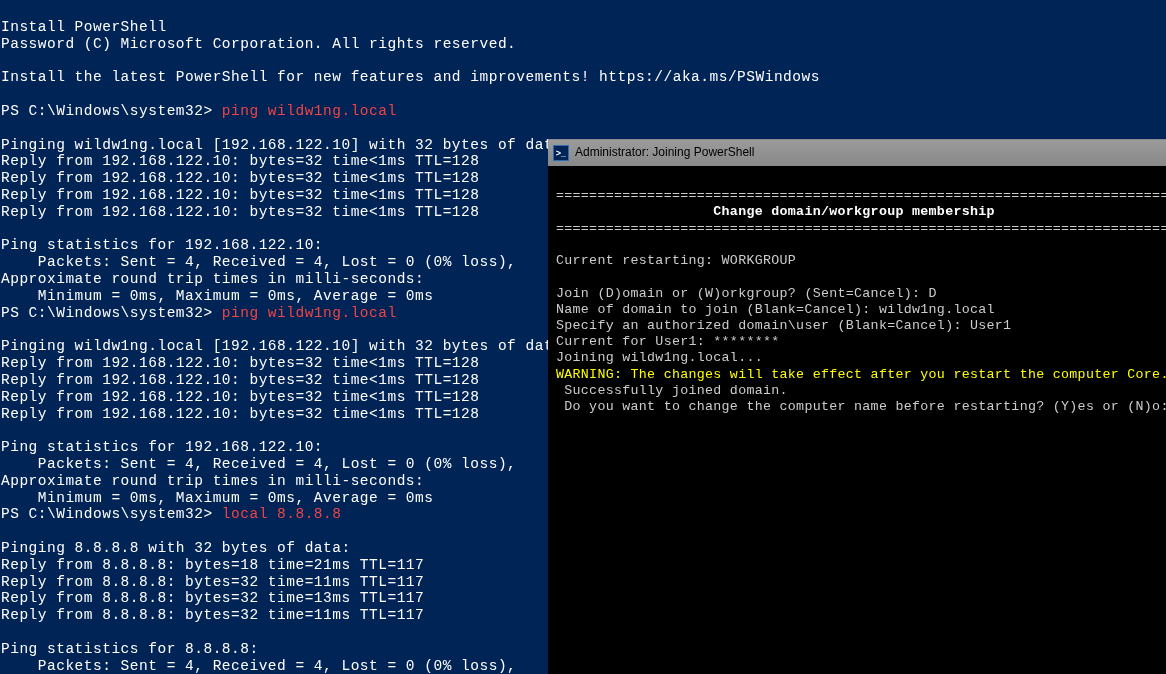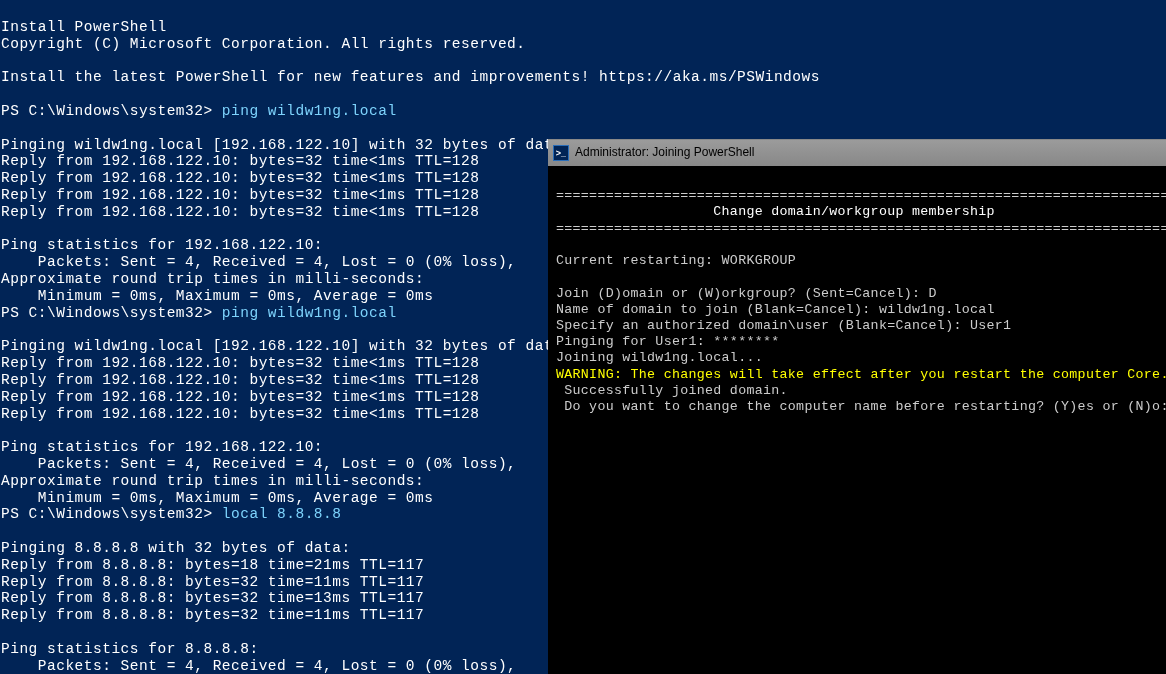--- a/index.html
+++ b/index.html
@@ -12,21 +12,21 @@
       height: 674px;
       overflow: hidden;
       position: relative;
       line-height: 1.16;
       letter-spacing: 0.5px;
     }
     .main-terminal {
       padding: 2px 0 0 1px;
       white-space: pre;
     }
-    .prompt-cmd { color: #7dd3fc; }
+    .prompt-cmd { color: #ef4444; }
     .secondary-window {
       position: absolute;
       top: 139px;
       left: 548px;
       width: 618px;
       height: 535px;
       background: #000000;
       border-top: 1px solid #888;
     }
     .titlebar {
@@ -54,30 +54,30 @@
       font-weight: bold;
     }
     .secondary-content {
       padding: 6px 2px 0 8px;
       white-space: pre;
       font-size: 13.3px;
       line-height: 1.22;
       letter-spacing: 0.3px;
       color: #cccccc;
     }
-    .sc-heading { color: #ffffff; }
+    .sc-heading { color: #ffffff; font-weight: bold; }
     .sc-warning { color: #ffff00; }
     .divider-line { color: #cccccc; }
   </style>
 </head>
 <body>
 
 <div class="main-terminal">
 <span>Install PowerShell</span>
-<span>Copyright (C) Microsoft Corporation. All rights reserved.</span>
+<span>Password (C) Microsoft Corporation. All rights reserved.</span>
 
 <span>Install the latest PowerShell for new features and improvements! https://aka.ms/PSWindows</span>
 
 <span><span>PS C:\Windows\system32&gt; </span><span class="prompt-cmd">ping wildw1ng.local</span></span>
 
 <span>Pinging wildw1ng.local [192.168.122.10] with 32 bytes of data:</span>
 <span>Reply from 192.168.122.10: bytes=32 time&lt;1ms TTL=128</span>
 <span>Reply from 192.168.122.10: bytes=32 time&lt;1ms TTL=128</span>
 <span>Reply from 192.168.122.10: bytes=32 time&lt;1ms TTL=128</span>
 <span>Reply from 192.168.122.10: bytes=32 time&lt;1ms TTL=128</span>
@@ -121,19 +121,19 @@
   <div class="secondary-content">
 <span class="divider-line">===============================================================================</span>
 <span class="sc-heading">                   Change domain/workgroup membership</span>
 <span class="divider-line">===============================================================================</span>
 
 <span>Current restarting: WORKGROUP</span>
 
 <span>Join (D)omain or (W)orkgroup? (Sent=Cancel): D</span>
 <span>Name of domain to join (Blank=Cancel): wildw1ng.local</span>
 <span>Specify an authorized domain\user (Blank=Cancel): User1</span>
-<span>Pinging for User1: ********</span>
+<span>Current for User1: ********</span>
 <span>Joining wildw1ng.local...</span>
 <span class="sc-warning">WARNING: The changes will take effect after you restart the computer Core.</span>
 <span> Successfully joined domain.</span>
 <span><span> Do you want to change the computer name before restarting? (Y)es or (N)o:</span></span>
 </div>
 </div>
 
 </body></html>

